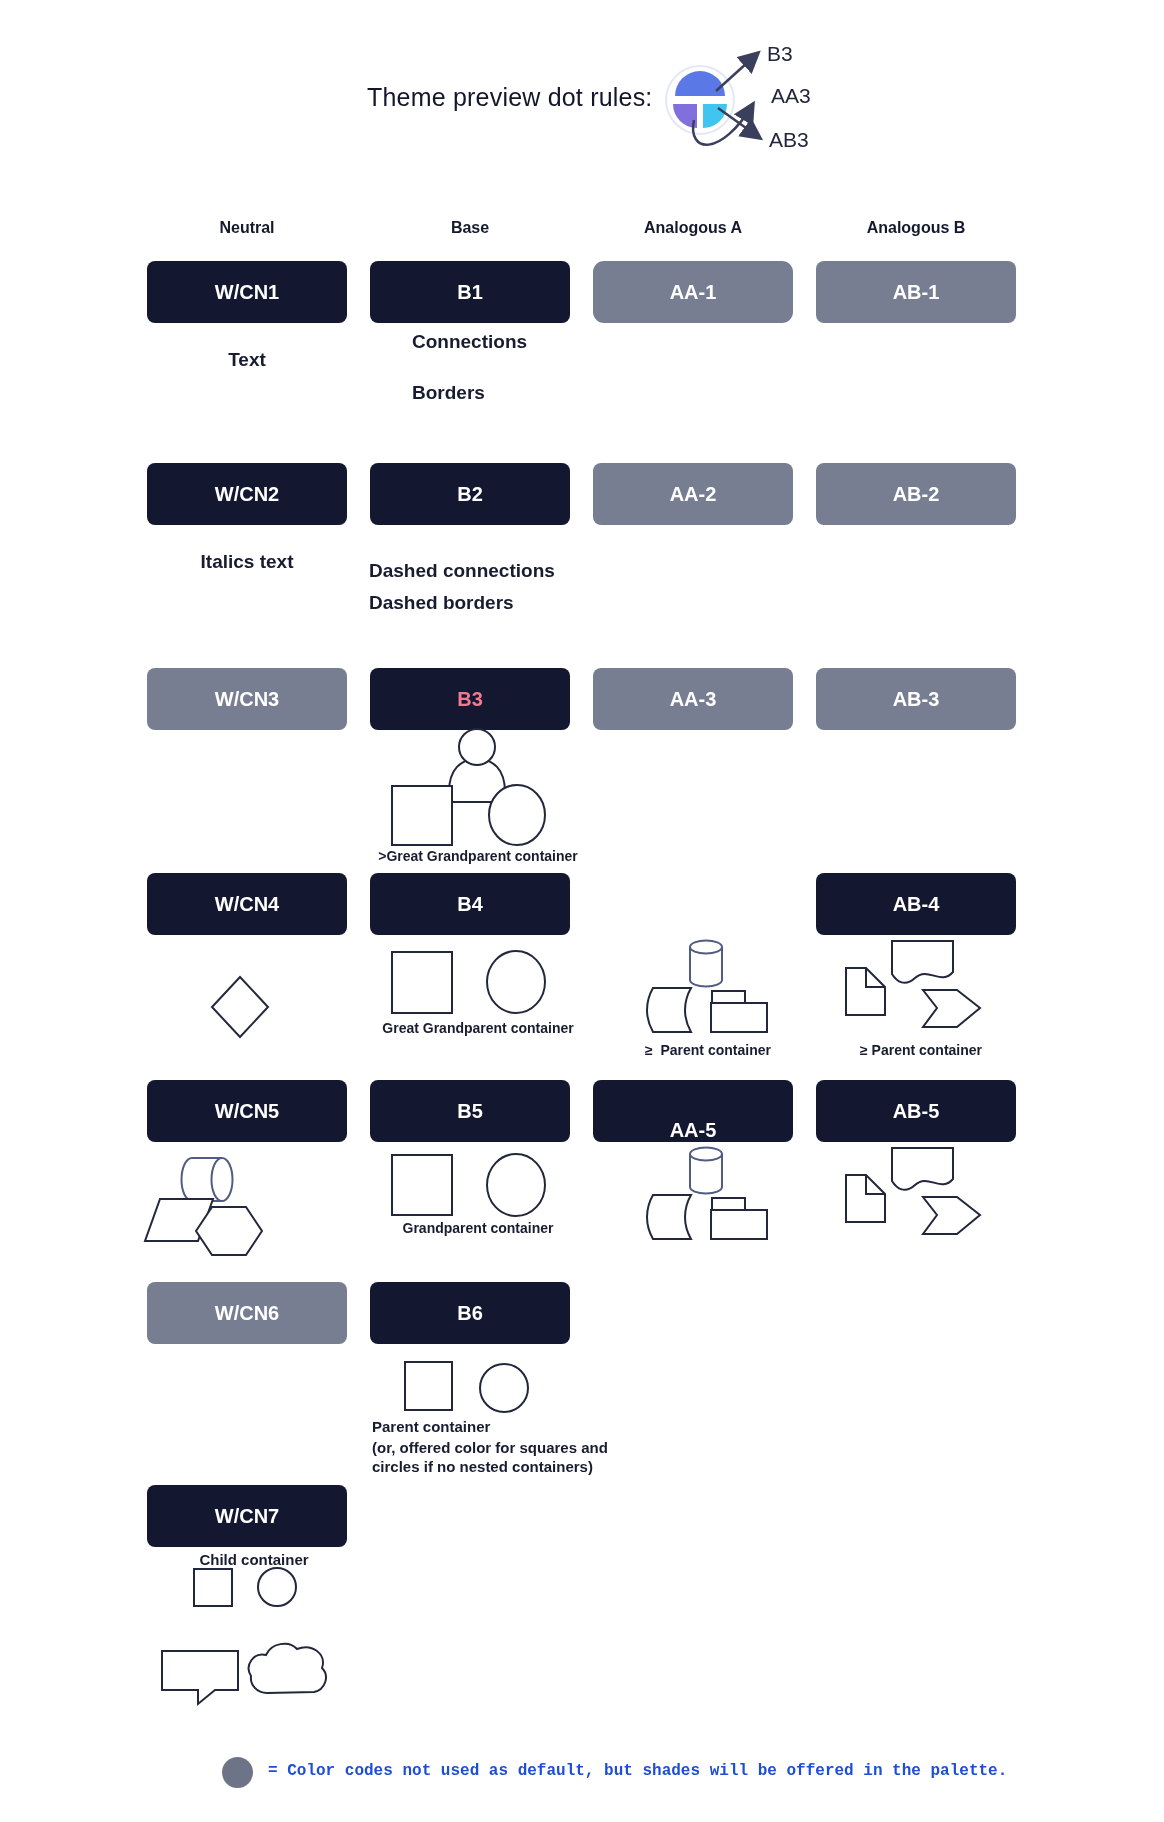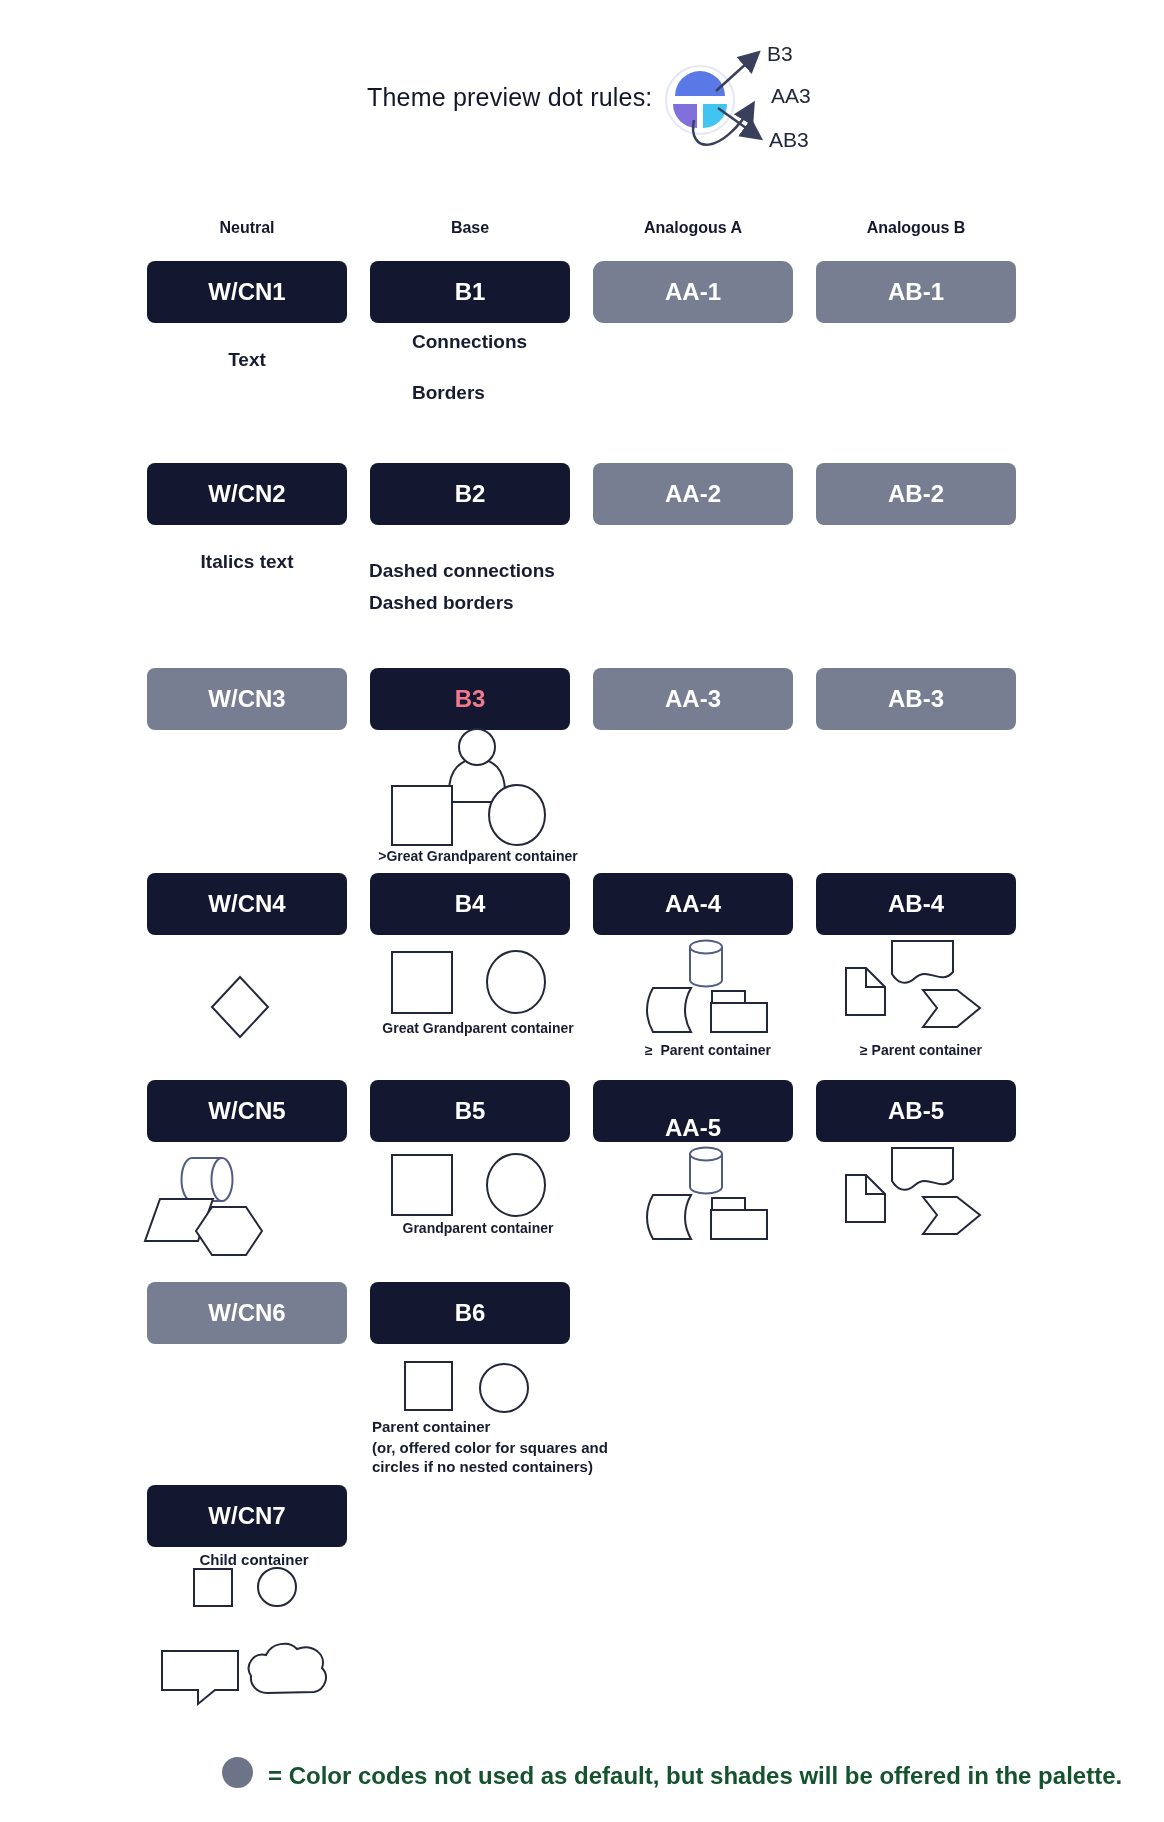--- a/index.html
+++ b/index.html
@@ -3,31 +3,31 @@
 <meta charset="utf-8">
 <style>
   html,body{margin:0;padding:0;background:#fff;}
   .page{position:relative;width:1164px;height:1822px;background:#ffffff;overflow:hidden;
         font-family:"Liberation Sans",sans-serif;}
   .abs{position:absolute;}
   .title{font-size:25px;color:#14162B;letter-spacing:0.2px;}
   .dot-label{font-size:21px;color:#23273C;}
   .colhead{width:200px;text-align:center;font-weight:bold;font-size:16px;color:#15192E;}
   .sw{width:200px;height:62px;border-radius:8px;display:flex;align-items:center;justify-content:center;
-      font-weight:bold;font-size:24px;color:#ffffff;}
+      font-weight:bold;font-size:20px;color:#ffffff;}
   .sw.dark{background:#131830;}
   .sw.gray{background:#787E92;}
   .sw .pink{color:#F3798F;}
   .ann{font-weight:bold;font-size:19px;color:#181C31;}
   .ann.center{width:200px;text-align:center;}
   .shape-label{font-weight:bold;font-size:14px;color:#181C31;white-space:pre;}
   .shape-label.center{width:232px;text-align:center;}
   .note{font-weight:bold;font-size:15px;color:#181C31;}
   .note.center{width:200px;text-align:center;}
-  .footer-text{font-weight:bold;font-size:24px;color:#14532d;}
+  .footer-text{font-weight:bold;font-size:16px;color:#1d4ed8;font-family:Liberation Mono, monospace;}
   .legend-dot{width:31px;height:31px;border-radius:50%;background:#6E7487;}
   svg{display:block;}
 </style>
 </head>
 <body>
 
 <div class="page">
 
   <div class="abs title" style="left:367px;top:83px;">Theme preview dot rules:</div>
 
@@ -87,23 +87,20 @@
       <span>AB-3</span>
     </div>
 
   <div class="abs shape-label center" style="left:362px;top:848px;">&gt;Great Grandparent container</div>
 
   <div class="abs sw dark" style="left:147px;top:873px;">
       <span>W/CN4</span>
     </div>
   <div class="abs sw dark" style="left:370px;top:873px;">
       <span>B4</span>
-    </div>
-  <div class="abs sw dark" style="left:593px;top:873px;">
-      <span>AA-4</span>
     </div>
   <div class="abs sw dark" style="left:816px;top:873px;">
       <span>AB-4</span>
     </div>
 
   <div class="abs shape-label center" style="left:362px;top:1020px;">Great Grandparent container</div>
   <div class="abs shape-label" style="left:645px;top:1042px;">≥  Parent container</div>
   <div class="abs shape-label" style="left:860px;top:1042px;">≥ Parent container</div>
 
   <div class="abs sw dark" style="left:147px;top:1080px;">

